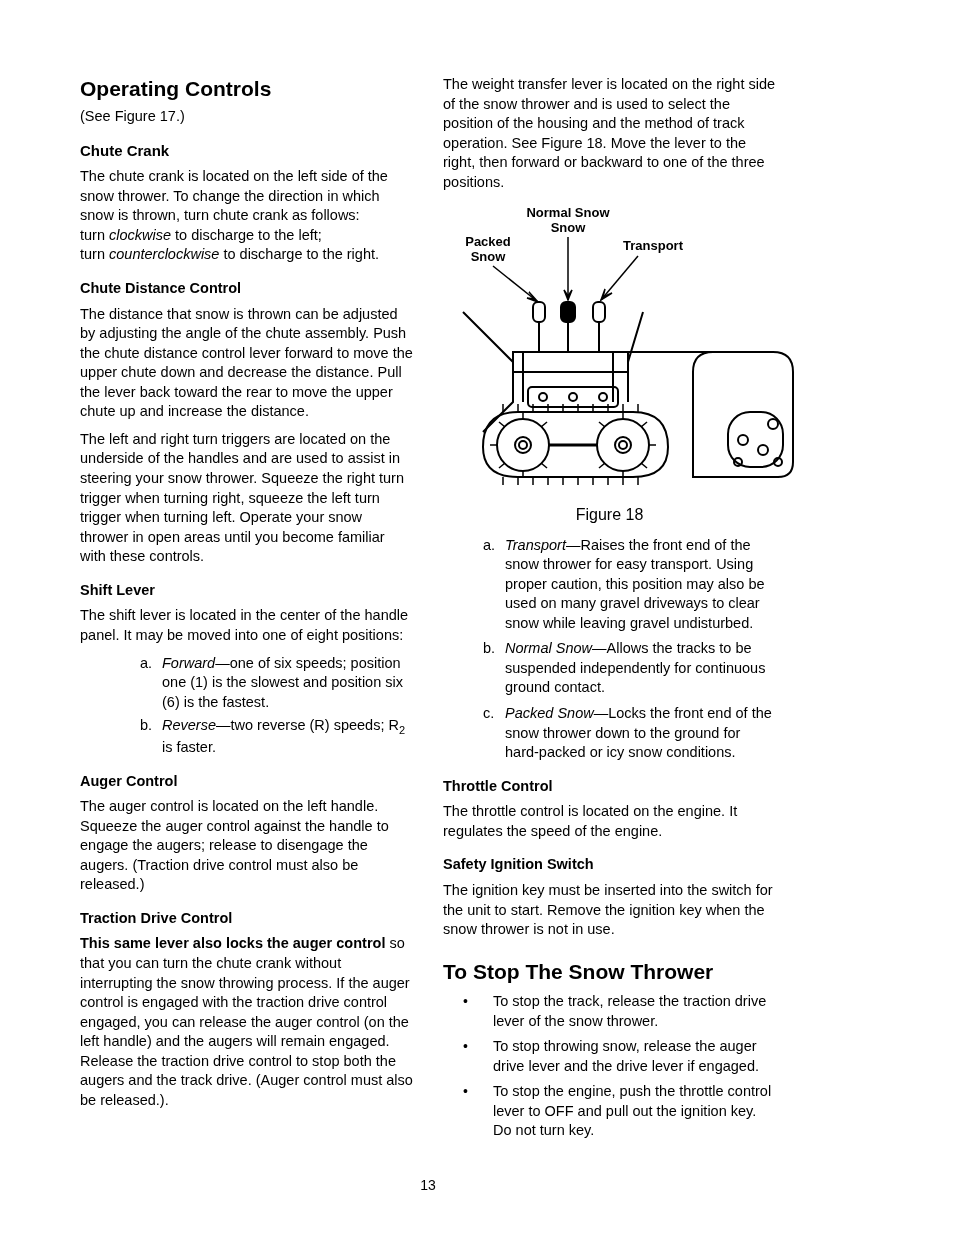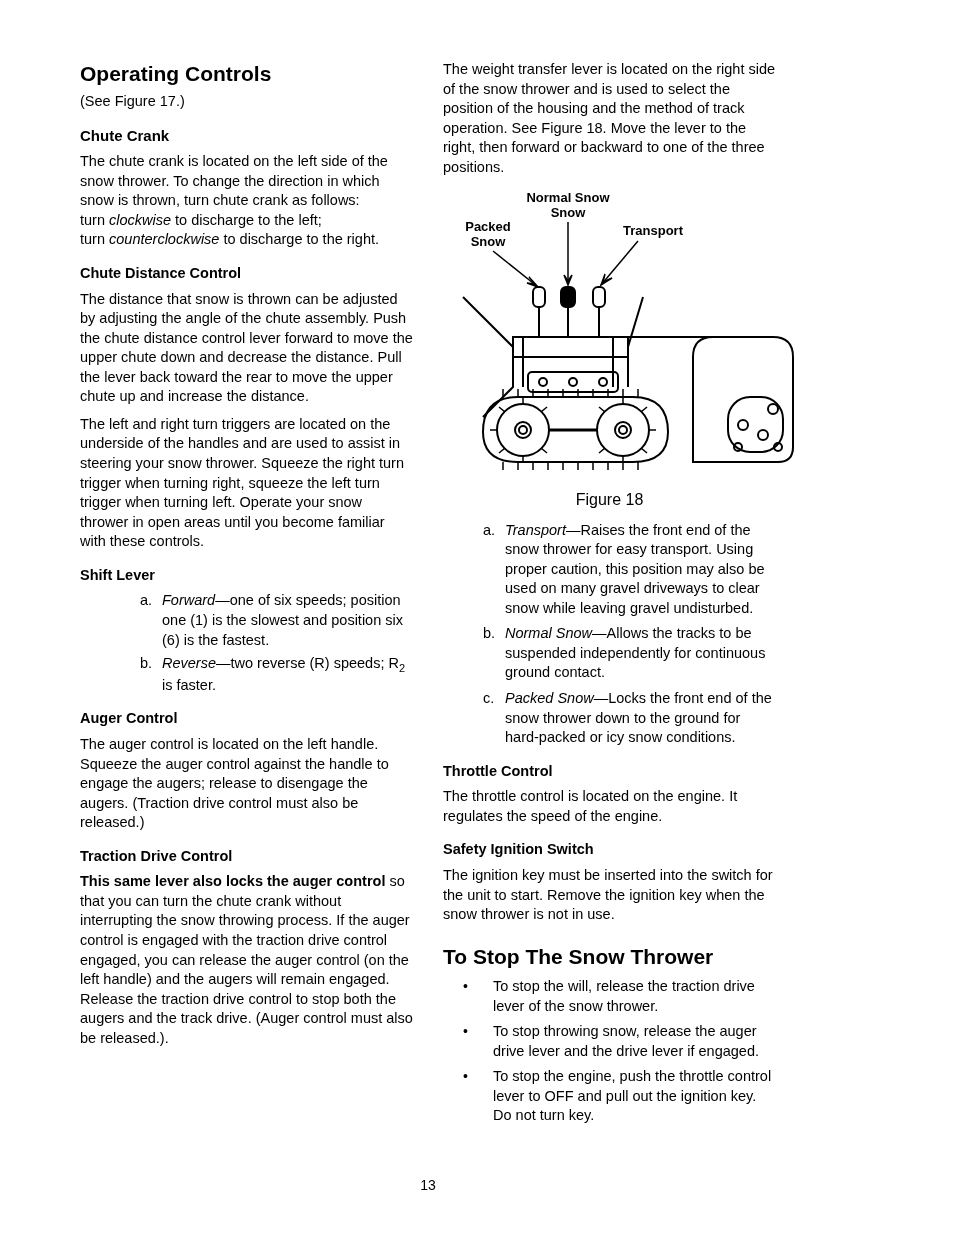--- a/index.html
+++ b/index.html
@@ -8,21 +8,21 @@
     line-height: 1.35;
     color: #000;
     background: #fff;
     margin: 0;
     padding: 0;
   }
   .page {
     width: 856px;
     height: 1235px;
     box-sizing: border-box;
-    padding: 60px 80px 40px 80px;
+    padding: 75px 80px 40px 80px;
     position: relative;
   }
   .columns {
     display: flex;
     gap: 30px;
   }
   .col {
     flex: 1;
     min-width: 0;
   }
@@ -127,20 +127,21 @@
         <span>turn </span><span class="italic">clockwise</span><span> to discharge to the left;</span><br>
         <span>turn </span><span class="italic">counterclockwise</span><span> to discharge to the right.</span>
       </p>
 
       <h3>Chute Distance Control</h3>
       <p>The distance that snow is thrown can be adjusted by adjusting the angle of the chute assembly. Push the chute distance control lever forward to move the upper chute down and decrease the distance. Pull the lever back toward the rear to move the upper chute up and increase the distance.</p>
 
       <p>The left and right turn triggers are located on the underside of the handles and are used to assist in steering your snow thrower. Squeeze the right turn trigger when turning right, squeeze the left turn trigger when turning left. Operate your snow thrower in open areas until you become familiar with these controls.</p>
 
       <h3>Shift Lever</h3>
+      <p>The shift lever is located in the center of the handle panel. It may be moved into one of eight positions:</p>
       <div class="abclist">
         <div>
           <div class="marker">a.</div>
           <div><span class="italic">Forward</span><span>—one of six speeds; position one (1) is the slowest  and position six (6) is the fastest.</span></div>
         </div>
         <div>
           <div class="marker">b.</div>
           <div><span class="italic">Reverse</span><span>—two reverse (R) speeds; R</span><span class="subscript">2</span><span> is faster.</span></div>
         </div>
       </div>
@@ -283,21 +284,21 @@
       <h3>Throttle Control</h3>
       <p>The throttle control is located on the engine. It regulates the speed of the engine.</p>
 
       <h3>Safety Ignition Switch</h3>
       <p>The ignition key must be inserted into the switch for the unit to start. Remove the ignition key when the snow thrower is not in use.</p>
 
       <h1 style="margin-top:18px">To Stop The Snow Thrower</h1>
       <div class="bulletlist">
         <div>
             <div class="bullet">•</div>
-            <div>To stop the will, release the traction drive lever of the snow thrower.</div>
+            <div>To stop the track, release the traction drive lever of the snow thrower.</div>
           </div>
         <div>
             <div class="bullet">•</div>
             <div>To stop throwing snow, release the auger drive lever and the drive lever if engaged.</div>
           </div>
         <div>
             <div class="bullet">•</div>
             <div>To stop the engine, push the throttle control lever to OFF and pull out the ignition key. Do not turn key.</div>
           </div>
       </div>

